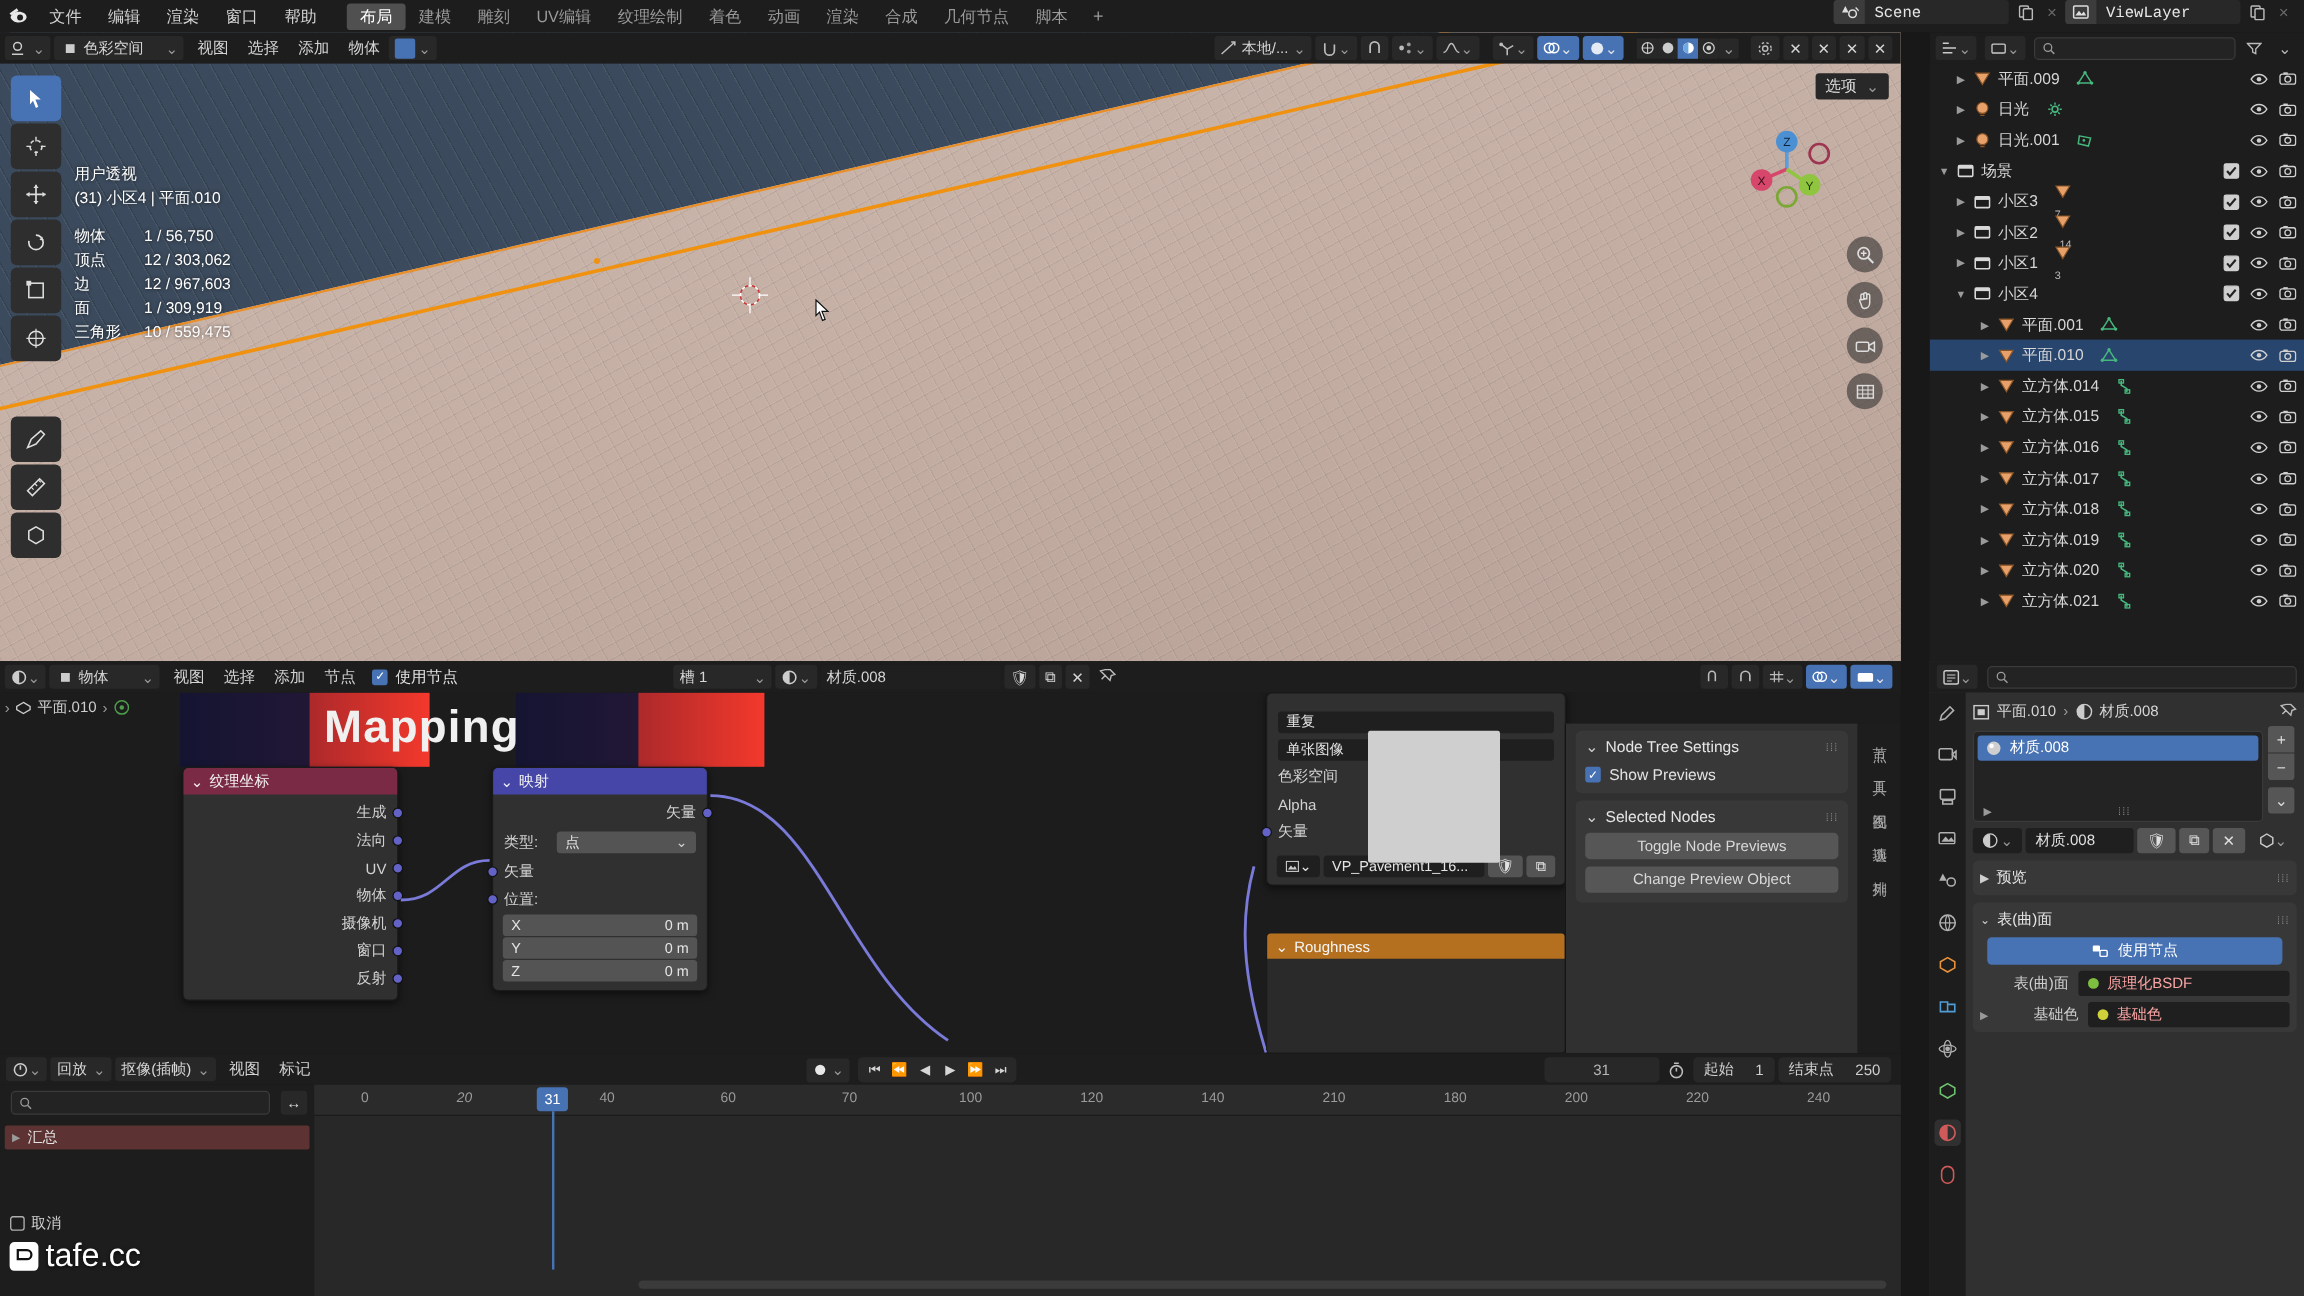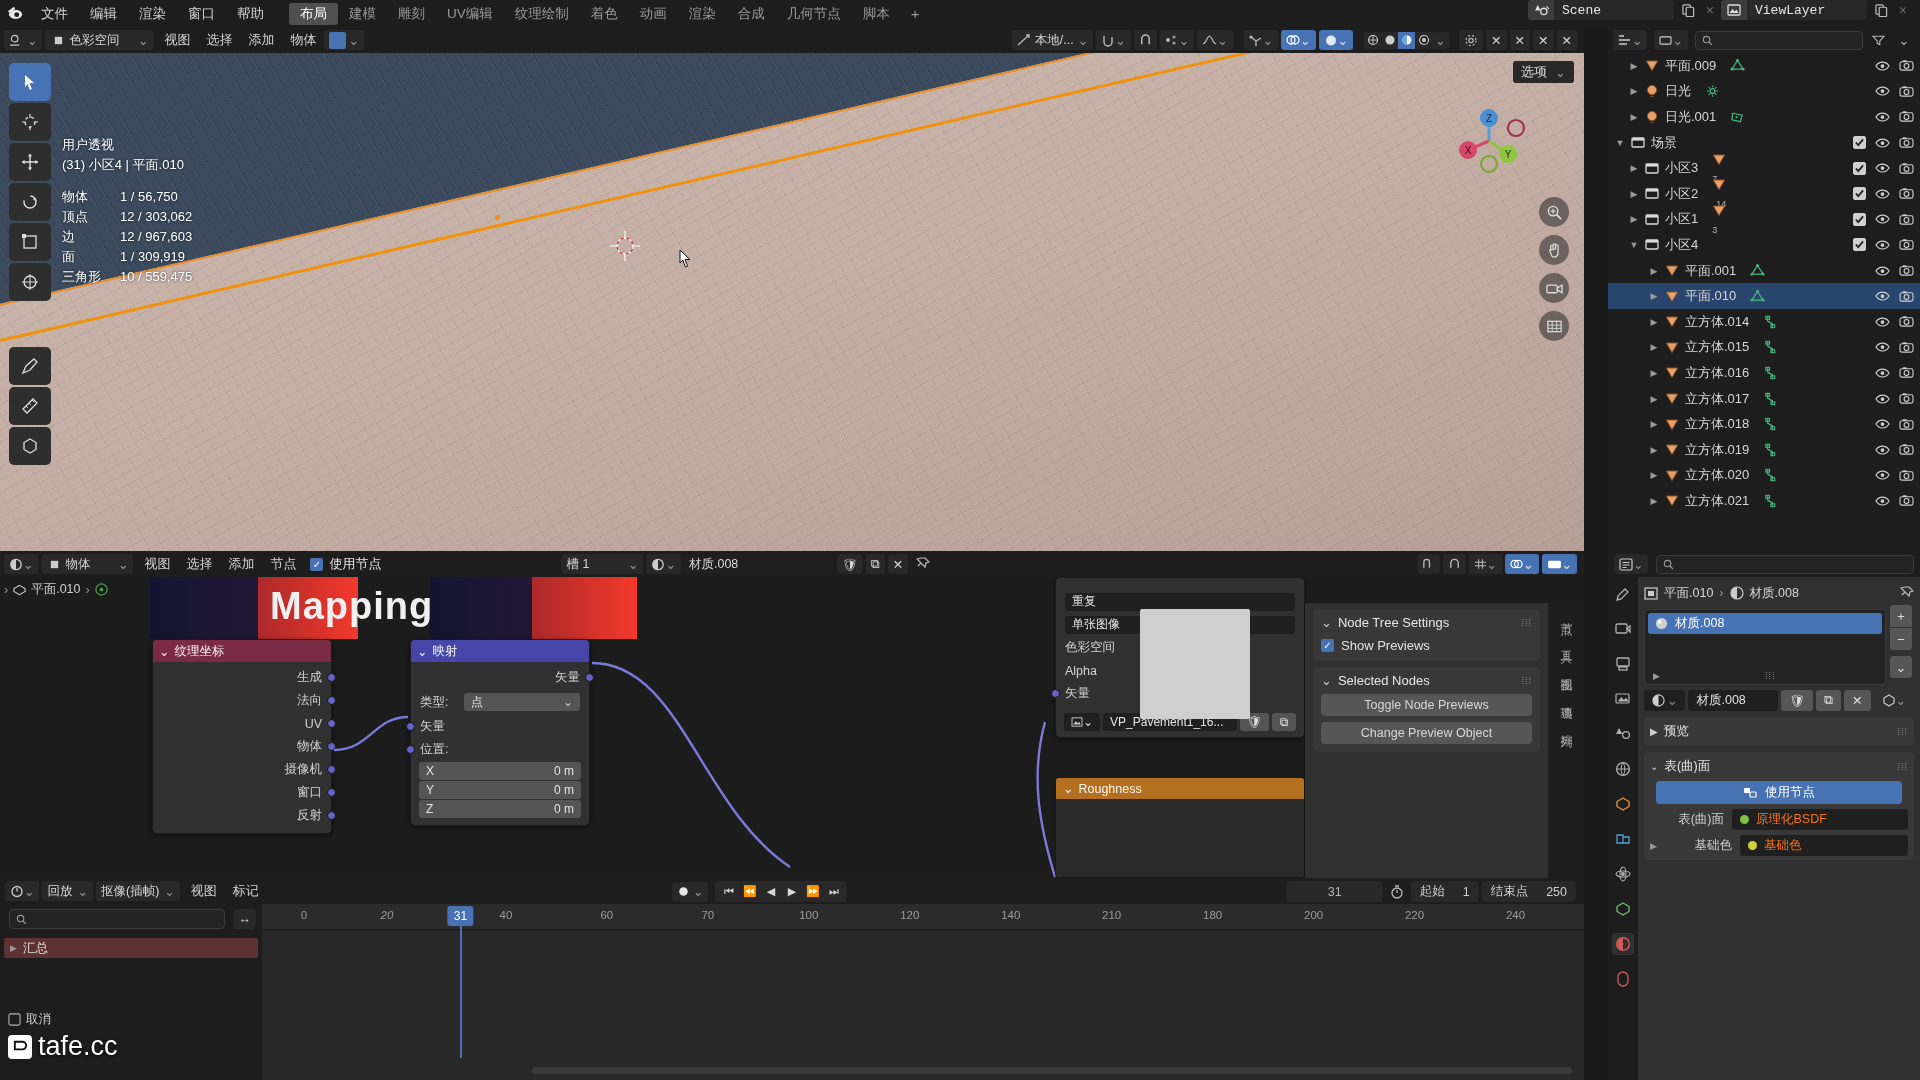--- a/index.html
+++ b/index.html
@@ -137,21 +137,21 @@
   .matlist { background:#232323; border:1px solid #3a3a3a; border-radius:4px; height:76px; margin-top:4px; position:relative; }
   .matsel { margin:3px; height:21px; background:#4772b3; border-radius:3px; display:flex; align-items:center; padding:0 7px; gap:7px; font-size:12.5px; color:#fff; }
   .sbtn { width:22px; height:22px; background:#565656; display:flex; align-items:center; justify-content:center; color:#ddd; }
   .row-field { display:flex; align-items:center; gap:3px; margin-top:5px; }
   .fld2 { flex:1; height:21px; background:#1f1f1f; border-radius:3px; display:flex; align-items:center; padding:0 8px; font-size:12.5px; color:#e0e0e0; }
   .panelbox { background:#383838; border-radius:5px; margin-top:6px; padding:4px 6px; }
   .pb-title { display:flex; align-items:center; gap:6px; font-size:12.5px; color:#e6e6e6; height:21px; }
   .usenodes { height:23px; background:#4772b3; border-radius:4px; display:flex; align-items:center; justify-content:center; gap:8px; color:#fff; font-size:12.5px; margin:4px 6px; }
   .prop-row { display:flex; align-items:center; gap:8px; margin-top:5px; font-size:12.5px; }
   .prop-lbl { width:74px; text-align:right; color:#cfcfcf; }
-  .prop-val { flex:1; height:21px; background:#1f1f1f; border-radius:3px; display:flex; align-items:center; gap:7px; padding:0 8px; color:#f97316; }
+  .prop-val { flex:1; height:21px; background:#1f1f1f; border-radius:3px; display:flex; align-items:center; gap:7px; padding:0 8px; color:#fca5a5; }
   .dot { width:9px; height:9px; border-radius:50%; }
 
   
   .wm { position:absolute; left:8px; bottom:18px; display:flex; align-items:center; gap:6px; z-index:30; }
   .wm-box { width:24px; height:24px; background:#fff; border-radius:4px; display:flex; align-items:center; justify-content:center; color:#111; font-weight:bold; font-size:14px;}
   .wm-txt { font-size:27px; color:#ffffff; text-shadow:0 1px 3px rgba(0,0,0,.8); }
   .cancel { position:absolute; left:8px; bottom:52px; display:flex; align-items:center; gap:5px; font-size:12.5px; color:#d2d2d2; z-index:30; }
   svg { display:block; }
 </style>
 </head>

